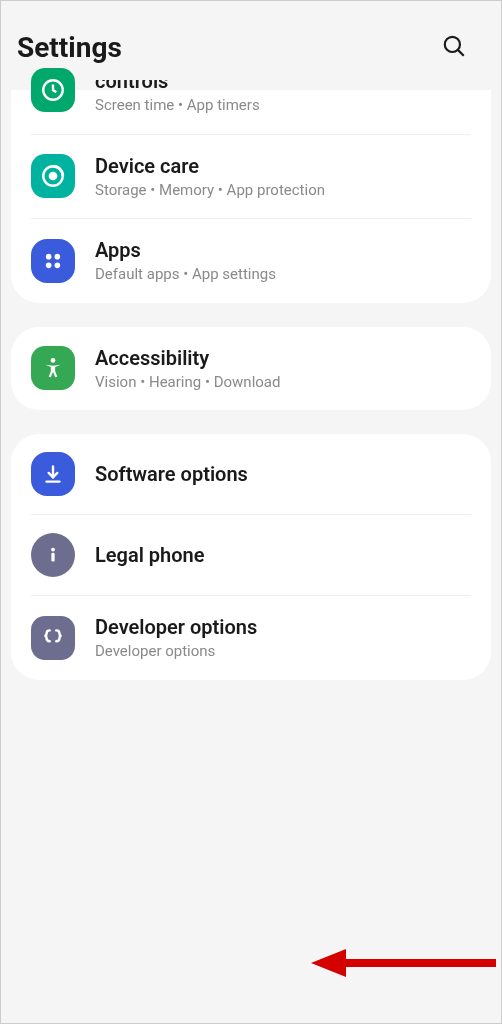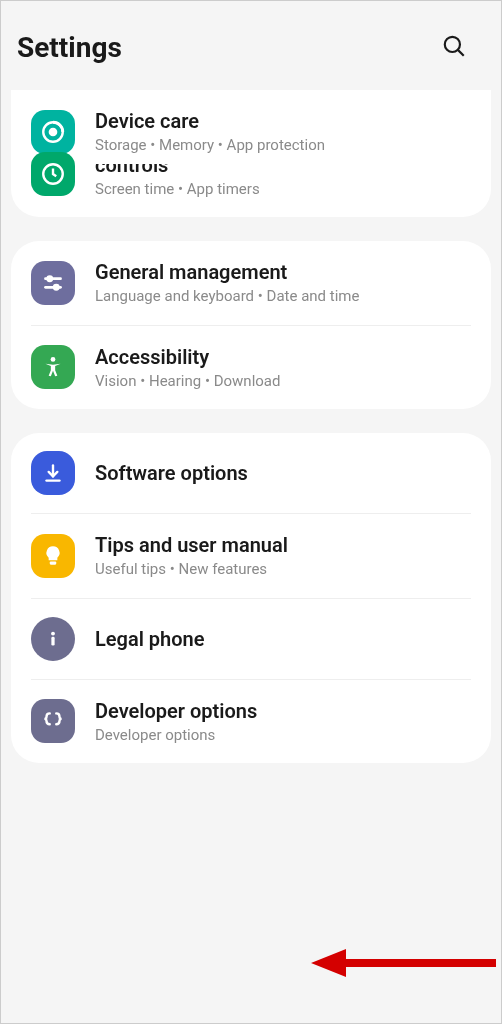--- a/index.html
+++ b/index.html
@@ -120,66 +120,66 @@
       <svg viewBox="0 0 24 24" fill="none" stroke="#1a1a1a" stroke-width="2">
         <circle cx="10.5" cy="10.5" r="7"></circle>
           <line x1="21" y1="21" x2="15.8" y2="15.8"></line>
       </svg>
     </span>
   </button>
 </div>
 
 <div class="card first">
 
+  <div class="row partial-top">
+    <div class="icon-wrap bg-green1">
+      <svg viewBox="0 0 24 24" fill="none" stroke="#fff" stroke-width="2.2">
+        <circle cx="12" cy="12" r="9"></circle>
+          <path d="M12 7v5l3 2"></path>
+      </svg>
+    </div>
+    <div class="texts">
+      <div class="row-title">controls</div>
+      <div class="row-sub">Screen time  •  App timers</div>
+    </div>
+  </div>
+
   <div class="row">
     <div class="icon-wrap bg-teal">
       <svg viewBox="0 0 24 24" fill="none" stroke="#fff" stroke-width="2.2">
         <circle cx="12" cy="12" r="9"></circle>
           <circle cx="12" cy="12" r="4" fill="#fff" stroke="none"></circle>
         <path d="M12 3a9 9 0 0 1 9 9" stroke-width="2.6"></path>
       </svg>
     </div>
     <div class="texts">
       <div class="row-title">Device care</div>
       <div class="row-sub">Storage  •  Memory  •  App protection</div>
     </div>
   </div>
 
-  <div class="row partial-top">
-    <div class="icon-wrap bg-green1">
-      <svg viewBox="0 0 24 24" fill="none" stroke="#fff" stroke-width="2.2">
-        <circle cx="12" cy="12" r="9"></circle>
-          <path d="M12 7v5l3 2"></path>
-      </svg>
-    </div>
-    <div class="texts">
-      <div class="row-title">controls</div>
-      <div class="row-sub">Screen time  •  App timers</div>
-    </div>
-  </div>
-
+  <div class="row">
+    <div class="icon-wrap bg-blue1">
+      <svg viewBox="0 0 24 24" fill="#fff">
+        <circle cx="8" cy="8" r="2.6"></circle>
+          <circle cx="16" cy="8" r="2.6"></circle>
+        <circle cx="8" cy="16" r="2.6"></circle>
+          <circle cx="16" cy="16" r="2.6"></circle>
+      </svg>
+    </div>
+    <div class="texts">
+      <div class="row-title">Apps</div>
+      <div class="row-sub">Default apps  •  App settings</div>
+    </div>
+  </div>
 
 </div>
 
 <div class="card">
 
-  <div class="row">
-    <div class="icon-wrap bg-purple">
-      <svg viewBox="0 0 24 24" fill="none" stroke="#fff" stroke-width="2.4" stroke-linecap="round">
-        <line x1="5" y1="8" x2="19" y2="8"></line>
-          <circle cx="9" cy="8" r="2" fill="#fff"></circle>
-        <line x1="5" y1="16" x2="19" y2="16"></line>
-          <circle cx="15" cy="16" r="2" fill="#fff"></circle>
-      </svg>
-    </div>
-    <div class="texts">
-      <div class="row-title">General management</div>
-      <div class="row-sub">Language and keyboard  •  Date and time</div>
-    </div>
-  </div>
 
   <div class="row">
     <div class="icon-wrap bg-green2">
       <svg viewBox="0 0 24 24" fill="#fff">
         <circle cx="12" cy="5" r="2.2"></circle>
         <path d="M5 9l7 1 7-1-5 2v4l2 5-2 .5-2-5-2 5-2-.5 2-5v-4z"></path>
       </svg>
     </div>
     <div class="texts">
       <div class="row-title">Accessibility</div>
@@ -197,32 +197,20 @@
         <path d="M12 5v10"></path>
           <path d="M8 11l4 4 4-4"></path>
           <path d="M6 19h12"></path>
       </svg>
     </div>
     <div class="texts">
       <div class="row-title">Software options</div>
     </div>
   </div>
 
-  <div class="row">
-    <div class="icon-wrap bg-yellow">
-      <svg viewBox="0 0 24 24" fill="#fff">
-        <path d="M12 3a6 6 0 0 0-4 10.5V16h8v-2.5A6 6 0 0 0 12 3z"></path>
-        <rect x="9" y="17" width="6" height="3" rx="1"></rect>
-      </svg>
-    </div>
-    <div class="texts">
-      <div class="row-title">Tips and user manual</div>
-      <div class="row-sub">Useful tips  •  New features</div>
-    </div>
-  </div>
 
   <div class="row">
     <div class="icon-wrap bg-slate">
       <svg viewBox="0 0 24 24" fill="#fff">
         <circle cx="12" cy="7" r="1.8"></circle>
           <rect x="10.5" y="10" width="3" height="8" rx="1.2"></rect>
       </svg>
     </div>
     <div class="texts">
       <div class="row-title">Legal phone</div>

